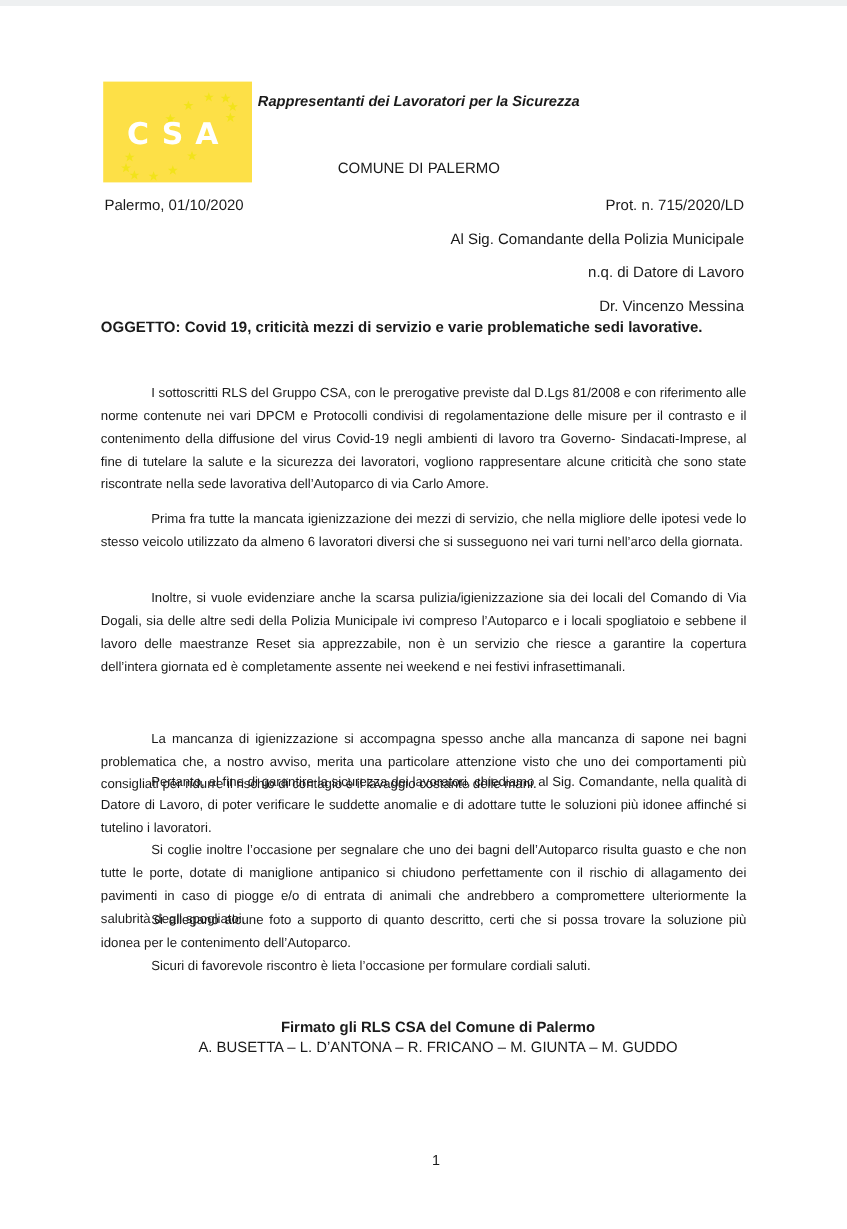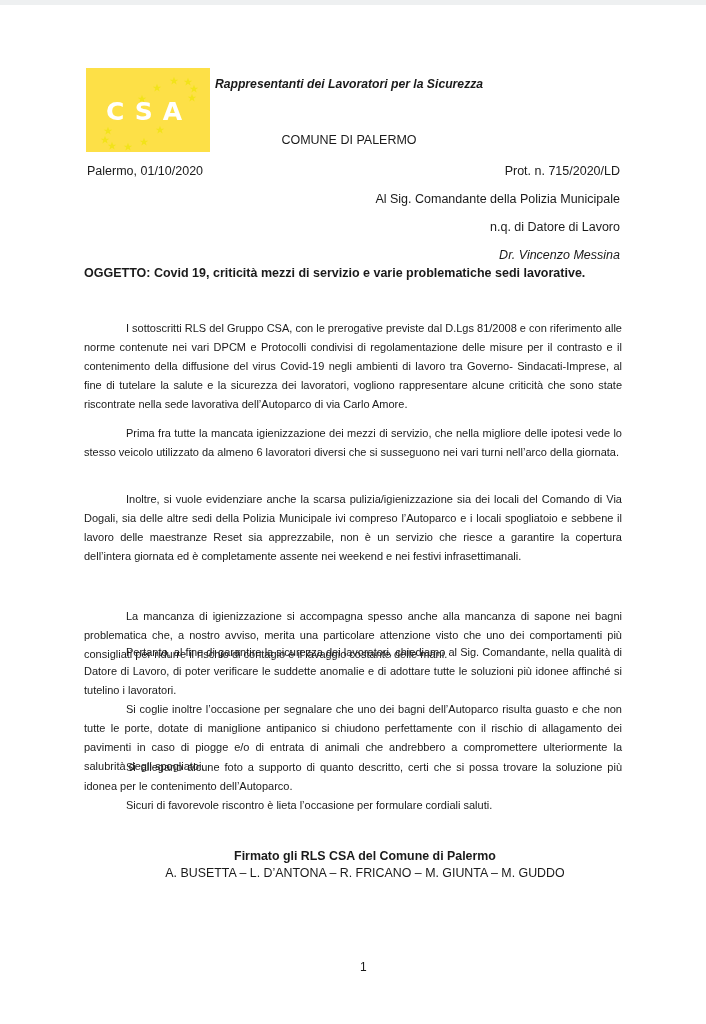--- a/index.html
+++ b/index.html
@@ -20,21 +20,21 @@
   .hdr-org { top: 77px; font-style: italic; font-weight: bold; font-size: 12.2px; }
   .hdr-group { top: 104px; }
   .hdr-comune { top: 133px; }
 
   .abs { position: absolute; font-size: 12.5px; white-space: nowrap; }
   .date { left: 87px; top: 164px; }
   .prot { right: 86px; top: 164px; }
   .addr { right: 86px; text-align: right; }
   .addr1 { top: 192px; }
   .addr2 { top: 220px; }
-  .addr3 { top: 248px; font-style: italic; }
+  .addr3 { top: 248px; }
   .subject { left: 84px; top: 266px; font-weight: bold; font-size: 12.5px; }
 
   .body-text {
     position: absolute; left: 84px; width: 538px;
     font-size: 11px; line-height: 19.1px; text-align: justify;
   }
   .body-text p { margin: 0; text-indent: 42px; }
   .p1 { top: 319px; }
   .p2 { top: 424px; }
   .p3 { top: 490px; }

